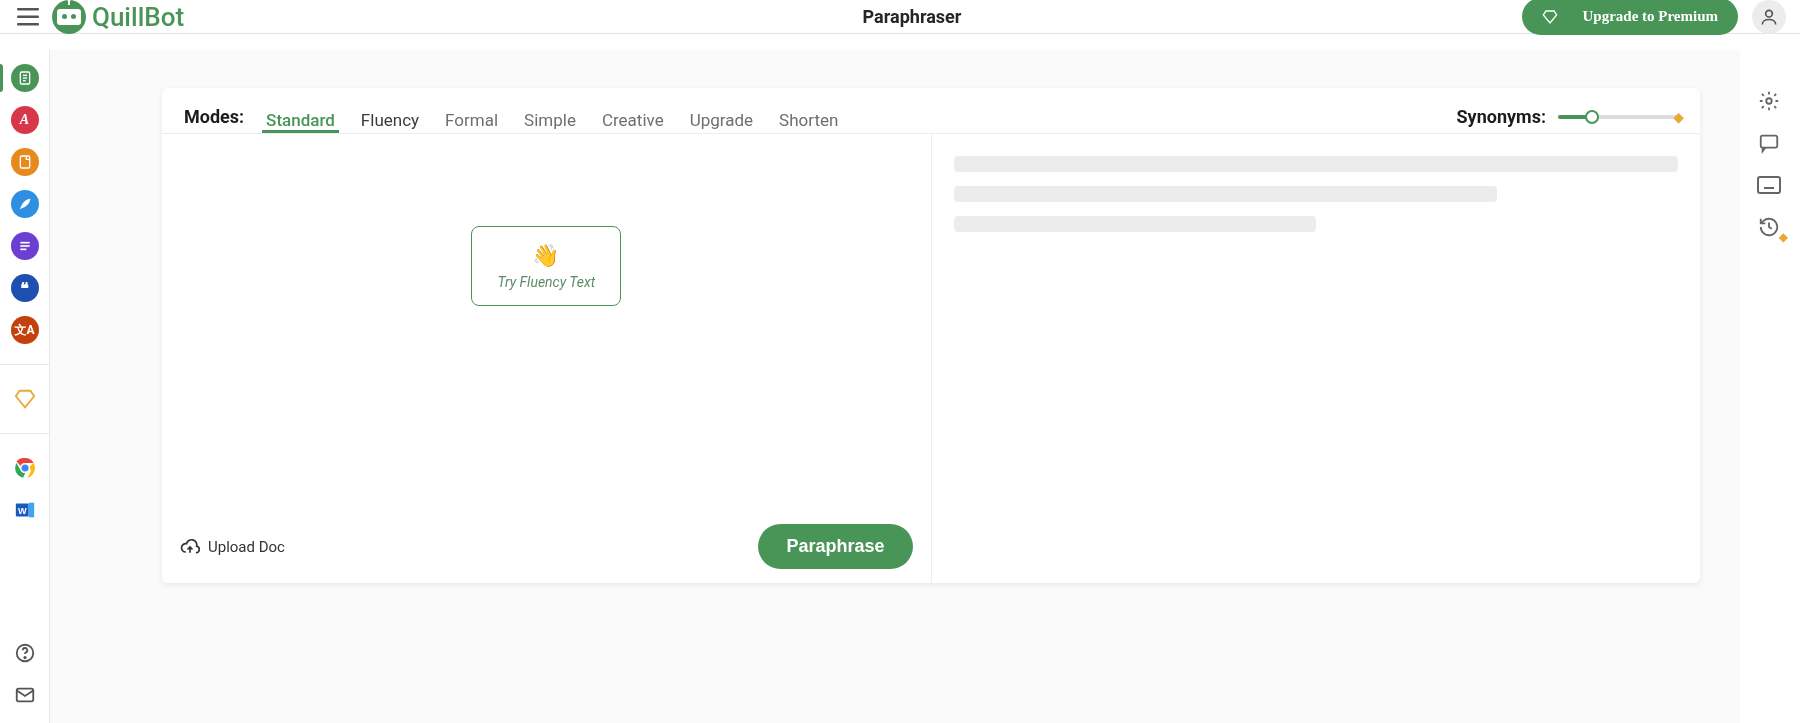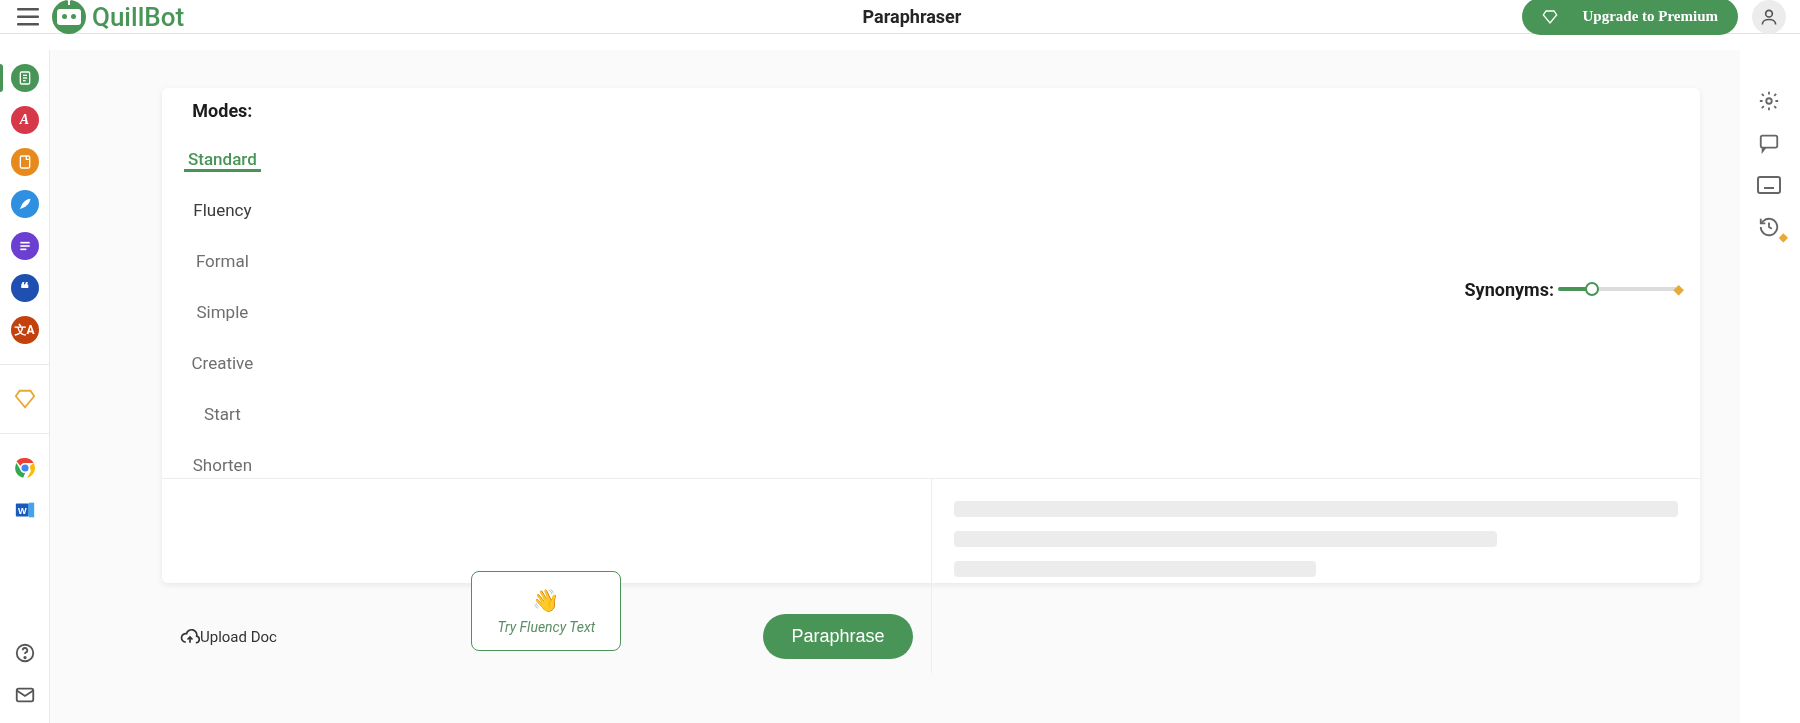--- a/index.html
+++ b/index.html
@@ -89,26 +89,26 @@
   }
   .card {
     position:absolute; left:112px; top:38px; right:40px; height:495px;
     background:#fff; border-radius:6px; box-shadow:0 2px 6px rgba(0,0,0,0.08);
     display:flex; flex-direction:column;
   }
   .card-header {
     display:flex; align-items:center; justify-content:space-between;
     padding:12px 22px 0 22px;
   }
-  .modes-wrap { display:flex; align-items:center; gap:18px;flex-direction:column; }
+  .modes-wrap { display:flex; align-items:center; gap:18px; }
   .modes-label { font-weight:700; font-size:18px; color:#1c1c1c; }
   .tab { font-size:17px; color:#6f6f6f; padding:10px 4px 0; cursor:pointer; border-bottom:3px solid transparent; }
   .tab.active { color:#499557; border-bottom-color:#499557; font-weight:500;}
   .tab.avail { color:#3b3b3b; }
-  .synonyms-wrap { display:flex; align-items:center; gap:4px; }
+  .synonyms-wrap { display:flex; align-items:center; gap:12px; }
   .synonyms-label { font-weight:700; font-size:18px; color:#1c1c1c; }
   .slider {
     width:120px; height:20px; position:relative; display:flex; align-items:center;
   }
   .slider-track { position:absolute; left:0; right:0; top:50%; height:4px; transform:translateY(-50%); background:#dcdcdc; border-radius:2px;}
   .slider-fill { position:absolute; left:0; width:28%; top:50%; height:4px; transform:translateY(-50%); background:#499557; border-radius:2px;}
   .slider-thumb { position:absolute; left:28%; top:50%; transform:translate(-50%,-50%); width:14px; height:14px; background:#fff; border:2px solid #499557; border-radius:50%; }
   .slider-end { position:absolute; right:-6px; top:50%; transform:translateY(-50%); color:#e8a937; font-size:14px;}
 
   .card-body { flex:1; display:flex; border-top:1px solid #ededed; margin-top:0px; }
@@ -119,24 +119,24 @@
   .opt-btn {
     width:150px; height:80px; border:1px solid #499557; border-radius:8px; background:#fff;
     display:flex; flex-direction:column; align-items:center; justify-content:center; gap:6px; cursor:pointer;
     color:#499557; font-size:14px;
   }
   .opt-btn .emoji { font-size:22px; }
   .opt-btn.sample span.label { font-style:italic; color:#5b8d64; }
   .opt-btn.paste span.label { color:#5b8d64; }
 
   .pane-footer { position:absolute; left:18px; right:18px; bottom:14px; display:flex; align-items:center; justify-content:space-between; }
-  .upload-doc { display:flex; align-items:center; color:#333; font-size:15px; cursor:pointer;}
+  .upload-doc { display:flex; align-items:center; gap:8px; color:#333; font-size:15px; cursor:pointer;}
   .paraphrase-btn {
     background:#499557; color:#fff; border:none; border-radius:24px;
-    padding:12px 28px; font-size:18px; font-weight:400; cursor:pointer;
+    padding:12px 28px; font-size:18px; font-weight:700; cursor:pointer;
   }
 
   .skel { background:#ececec; border-radius:4px; height:16px; margin-bottom:14px; }
   .skel.w100 { width:100%; }
   .skel.w75 { width:75%; }
   .skel.w50 { width:50%; }
 
   
   svg { display:block; }
 </style>
@@ -292,21 +292,21 @@
 <div class="stage">
   <div class="card">
     <div class="card-header">
       <div class="modes-wrap">
         <span class="modes-label">Modes:</span>
         <span class="tab active">Standard</span>
         <span class="tab avail">Fluency</span>
         <span class="tab">Formal</span>
         <span class="tab">Simple</span>
         <span class="tab">Creative</span>
-        <span class="tab">Start</span>
+        <span class="tab">Upgrade</span>
         <span class="tab">Shorten</span>
       </div>
       <div class="synonyms-wrap">
         <span class="synonyms-label">Synonyms:</span>
         <div class="slider">
           <div class="slider-track"></div>
           <div class="slider-fill"></div>
           <div class="slider-thumb"></div>
           <span class="slider-end">◆</span>
         </div>

